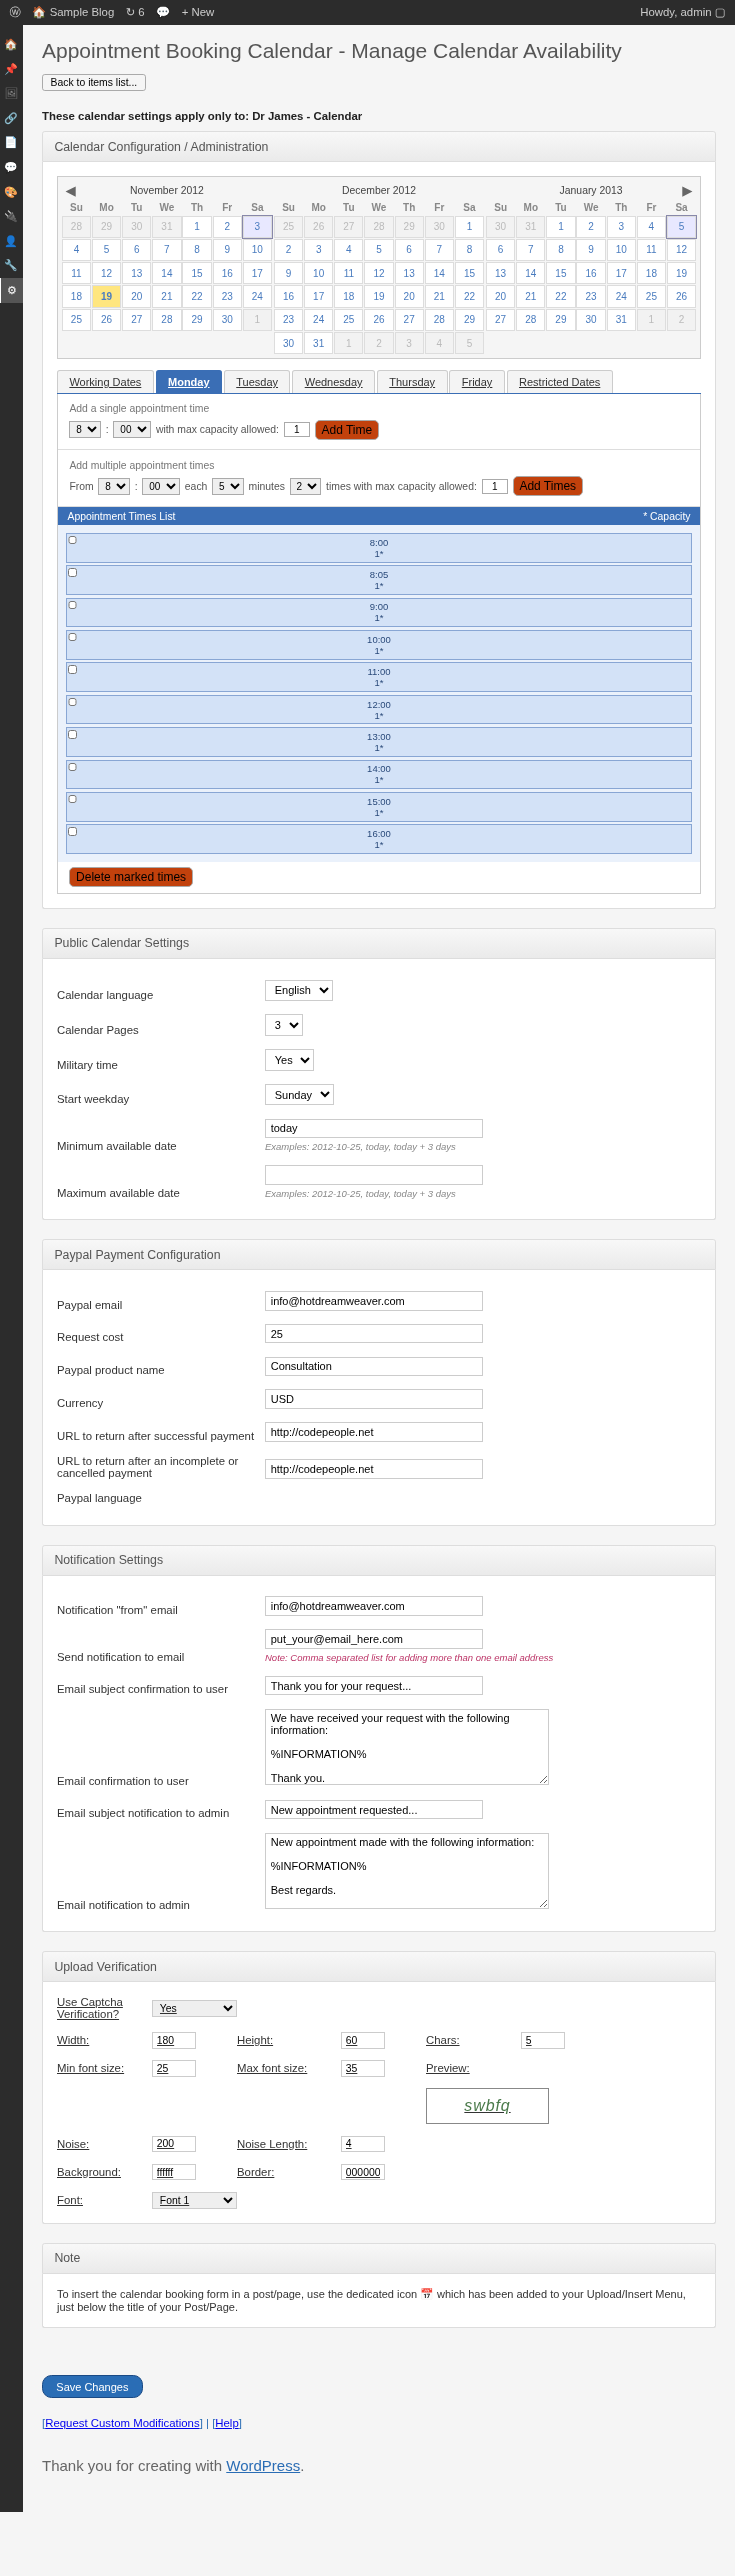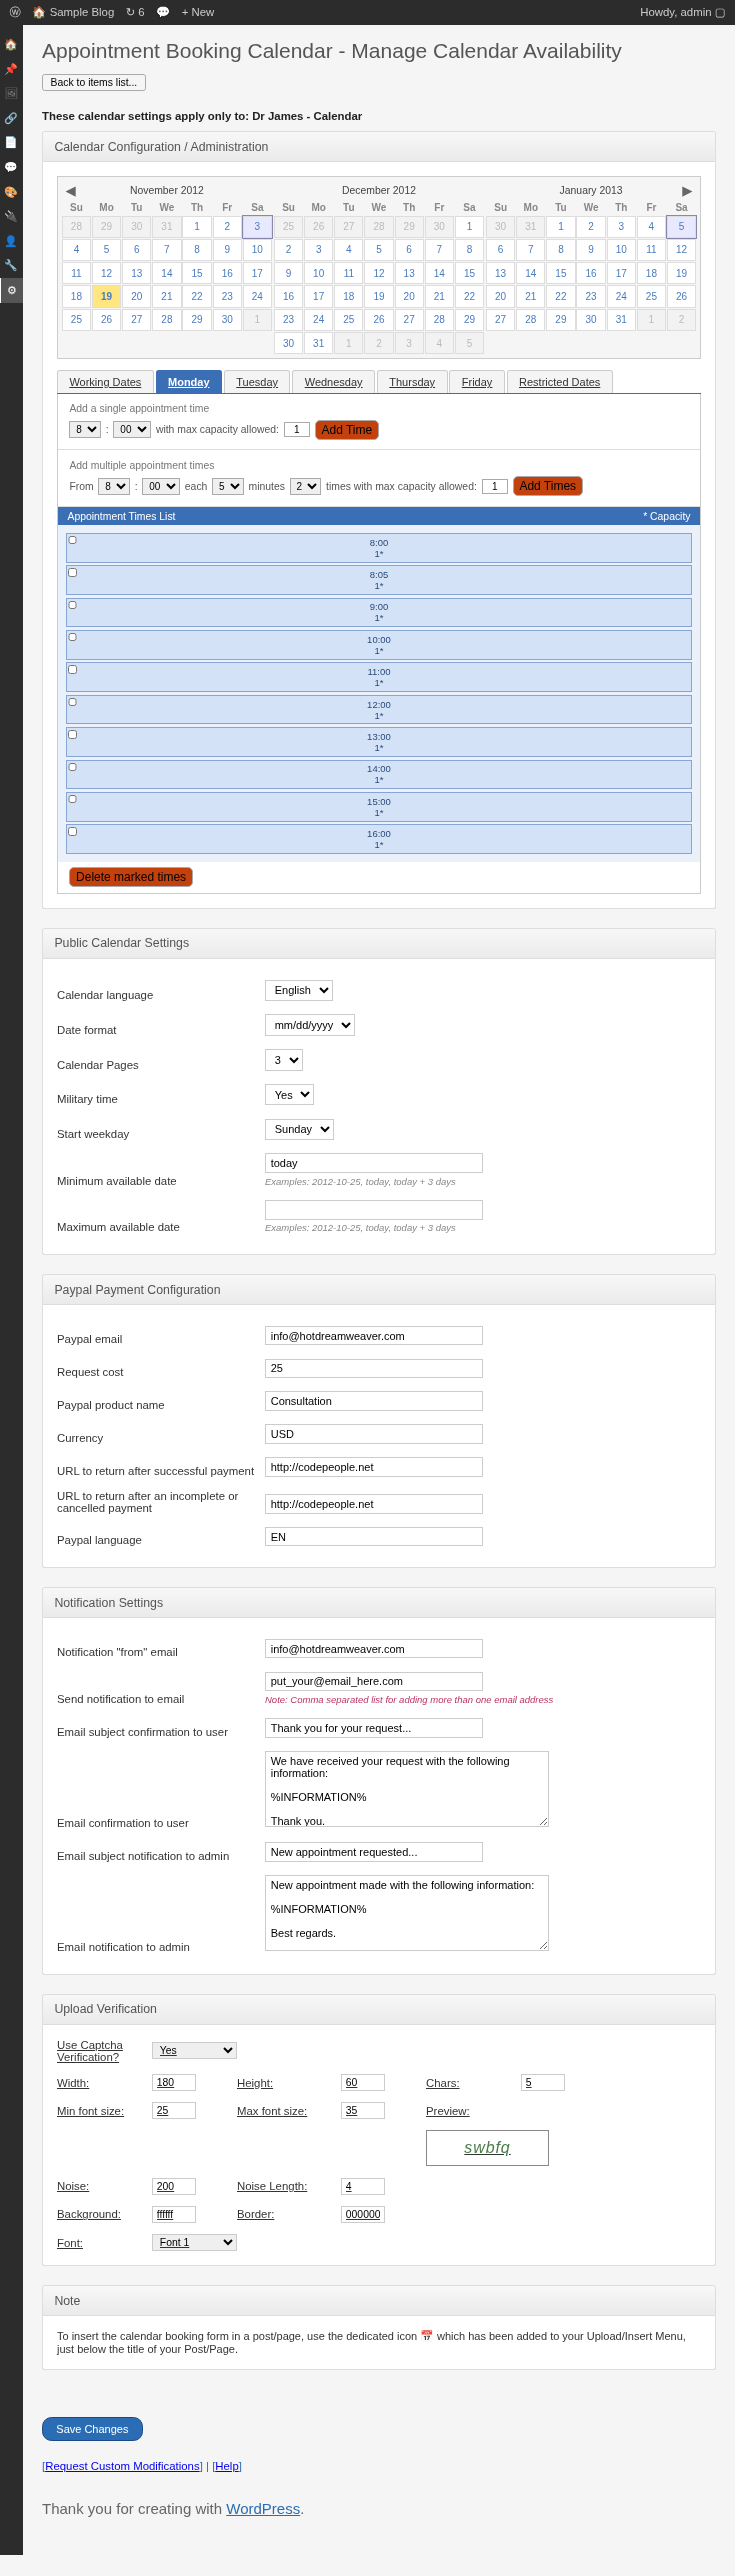--- a/index.html
+++ b/index.html
@@ -319,24 +319,20 @@
 
     
     <div class="section">
       <div class="section-header">Public Calendar Settings</div>
       <div class="section-body">
         <div class="form-row">
             <div class="form-label">Calendar language</div>
             <div class="form-control"><select><option>English</option></select></div>
           </div>
         <div class="form-row">
-            <div class="form-label">Date format</div>
-            <div class="form-control"><select><option>mm/dd/yyyy</option></select></div>
-          </div>
-        <div class="form-row">
             <div class="form-label">Calendar Pages</div>
             <div class="form-control"><select><option>3</option></select></div>
           </div>
         <div class="form-row">
             <div class="form-label">Military time</div>
             <div class="form-control"><select><option>Yes</option></select></div>
           </div>
         <div class="form-row">
             <div class="form-label">Start weekday</div>
             <div class="form-control"><select><option>Sunday</option></select></div>
@@ -375,21 +371,20 @@
         <div class="form-row">
             <div class="form-label">URL to return after successful payment</div>
             <div class="form-control"><input type="text" value="http://codepeople.net" style=""></div>
           </div>
         <div class="form-row">
             <div class="form-label">URL to return after an incomplete or cancelled payment</div>
             <div class="form-control"><input type="text" value="http://codepeople.net" style=""></div>
           </div>
         <div class="form-row">
             <div class="form-label">Paypal language</div>
-            <div class="form-control"><input type="text" value="EN" style=""></div>
           </div>
       </div>
     </div>
 
     
     <div class="section">
       <div class="section-header">Notification Settings</div>
       <div class="section-body">
         <div class="form-row">
             <div class="form-label">Notification "from" email</div>

